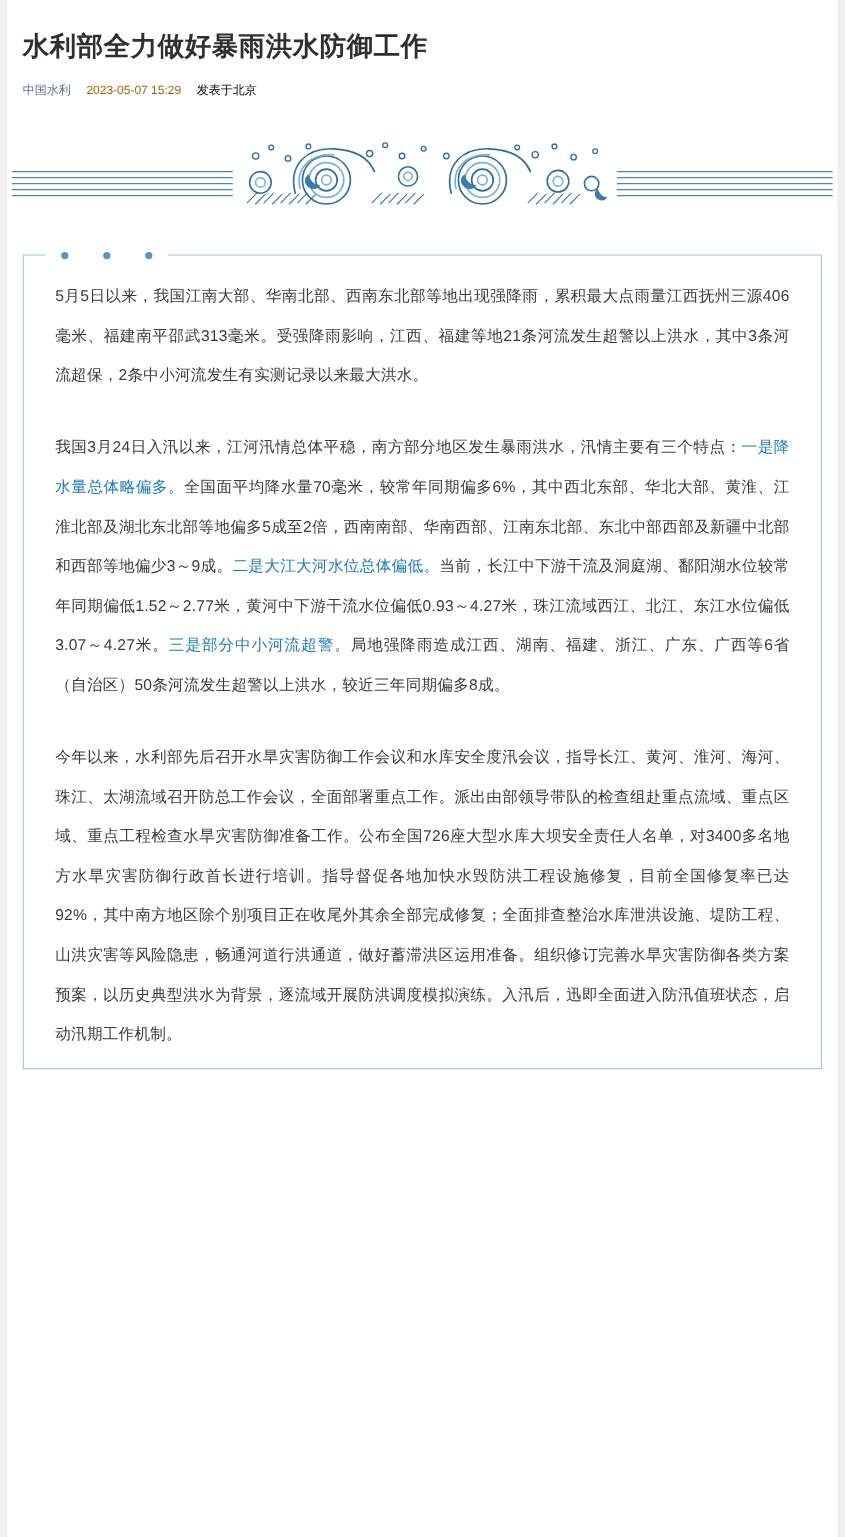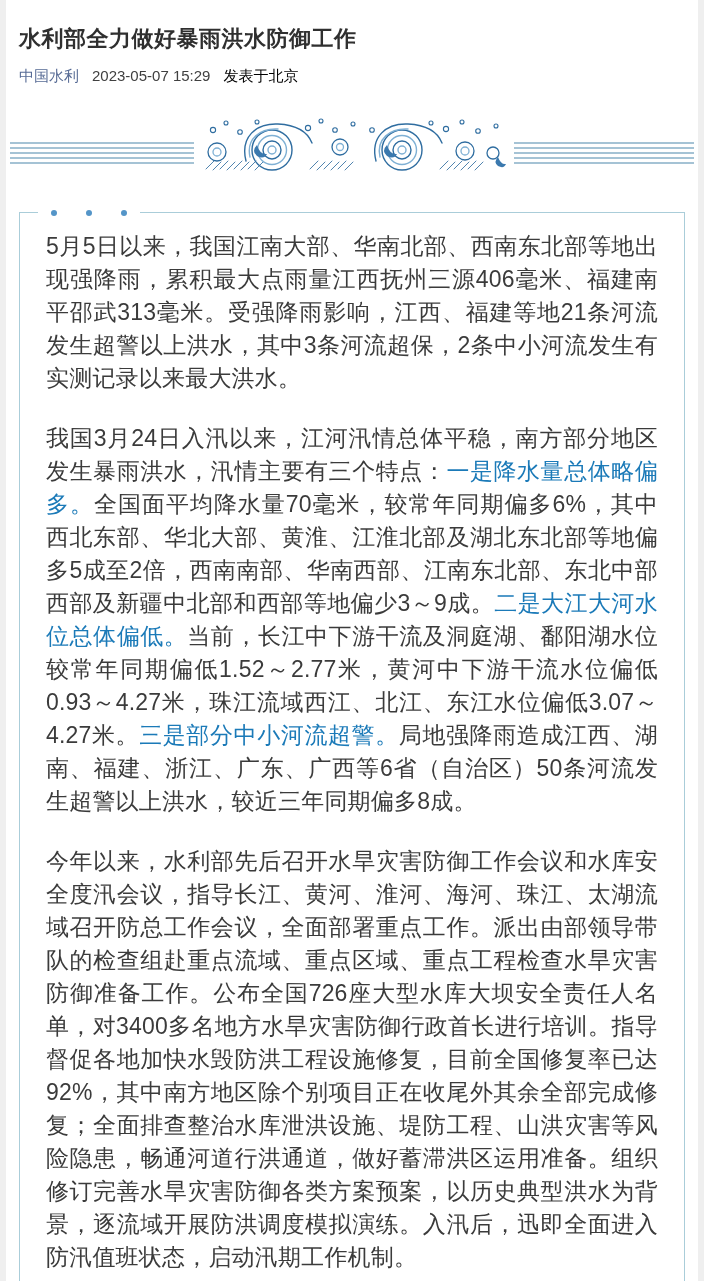--- a/index.html
+++ b/index.html
@@ -18,27 +18,27 @@
   .header { padding: 23px 13px 0 13px; }
   .page-title {
     font-size: 22px;
     line-height: 31px;
     font-weight: 700;
     color: #2f2f2f;
     letter-spacing: 0.5px;
   }
   .byline {
     margin-top: 11px;
-    font-size: 15px;
+    font-size: 10px;
     line-height: 21px;
     display: flex;
     align-items: center;
   }
   .source-link { color: #576b95; margin-right: 13px; cursor: pointer; }
-  .publish-time { color: #404040; margin-right: 13px; }
+  .publish-time { color: #a16207; margin-right: 13px; }
   .publish-location { color: #000000; }
   .wave-divider {
     display: block;
     margin: 31px 4px 0 4px;
     width: 684px; height: 62px;
   }
   .article-box {
     position: relative;
     margin: 33px 13px 0 13px;
     border: 1px solid #aacdd9;
@@ -53,21 +53,21 @@
     gap: 29px;
     height: 8px;
     align-items: center;
   }
   .decor-dot {
     width: 6px; height: 6px;
     border-radius: 50%;
     background: #5495c8;
   }
   .article-body p.para {
-    font-size: 23px;
+    font-size: 13px;
     line-height: 33px;
     color: #3b3b3b;
     margin: 0 0 27px 0;
     text-align: justify;
     letter-spacing: 0.2px;
   }
   .article-body p.para:last-child { margin-bottom: 0; }
   .article-body .em {
     color: #1b7ab8;
     font-weight: 400;

